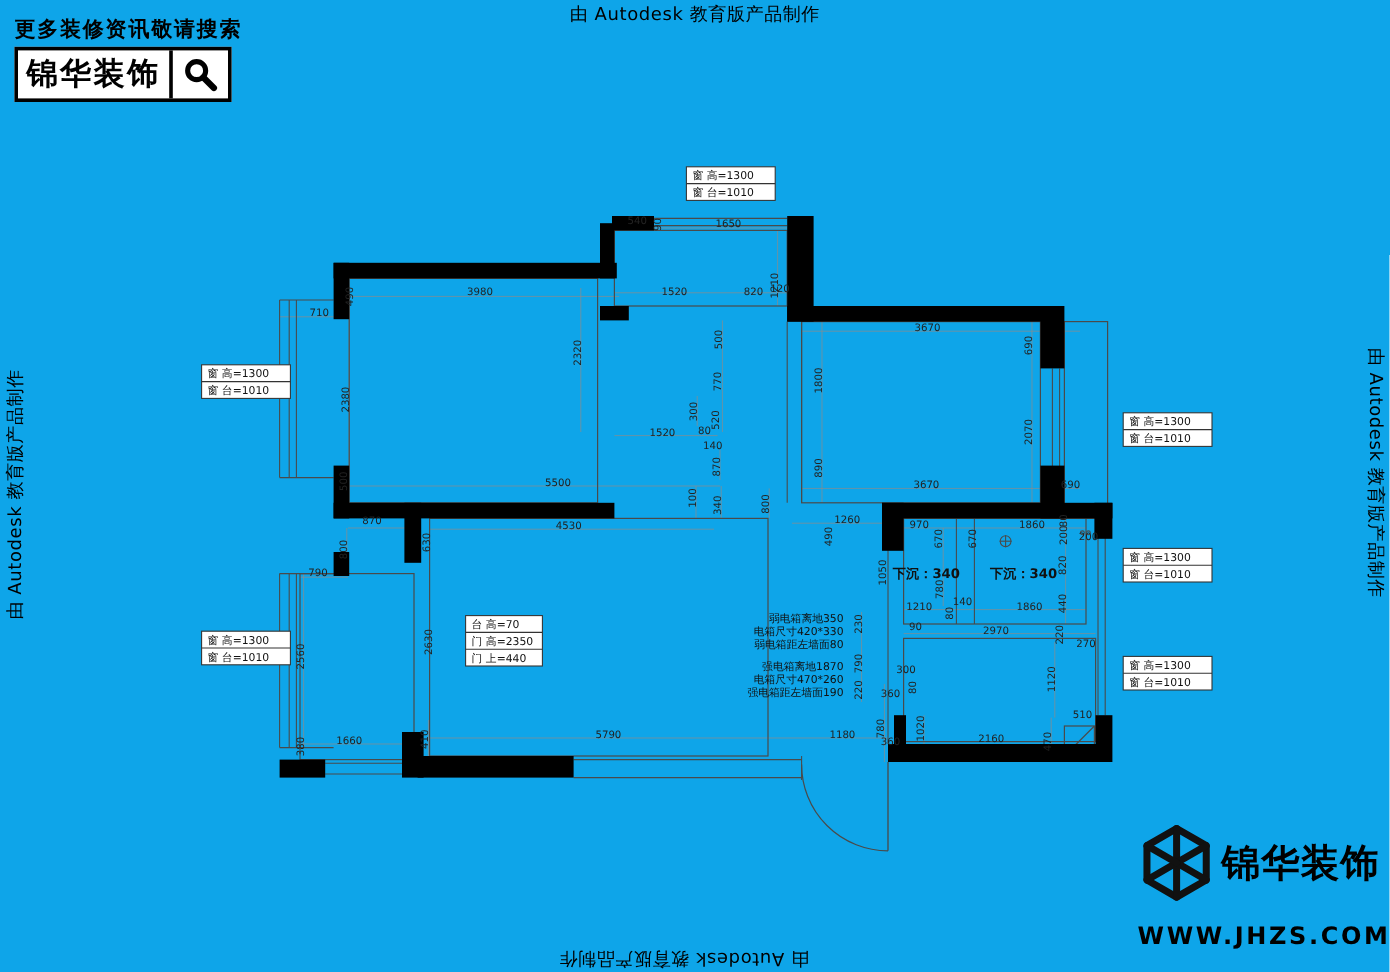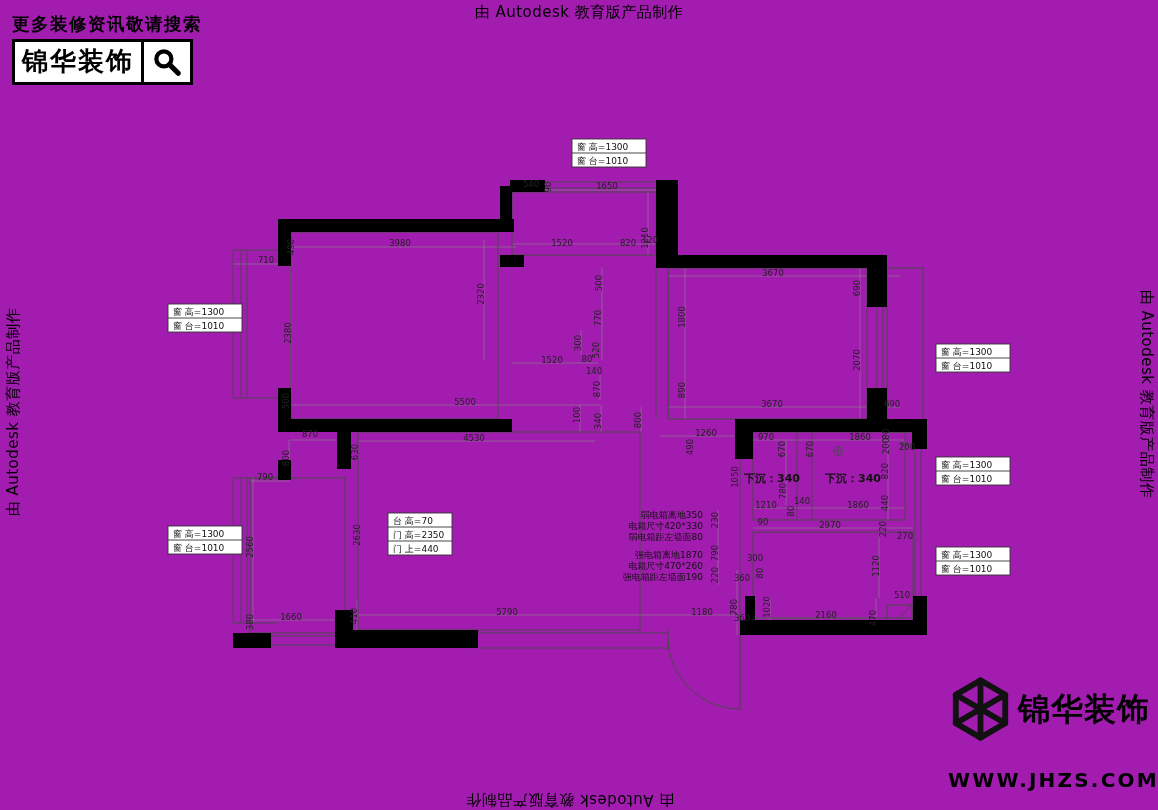--- a/index.html
+++ b/index.html
@@ -1,31 +1,31 @@
 <!DOCTYPE html>
 <html><head>
 <meta charset="utf-8">
 <style>
   html,body{margin:0;padding:0;background:#fff;}
-  #screen{position:relative;width:1158px;height:810px;background:#a21caf;overflow:hidden;
+  #screen{position:relative;width:1158px;height:810px;background:#0ea5e9;overflow:hidden;
           font-family:"DejaVu Sans",sans-serif;color:#000;}
   .wm{position:absolute;white-space:nowrap;font-size:15px;font-weight:500;letter-spacing:.5px;color:#000;}
   .wm-top{left:579px;top:12px;transform:translate(-50%,-50%);}
   .wm-bottom{left:570px;top:799px;transform:translate(-50%,-50%) rotate(180deg);}
   .wm-left{left:13px;top:412px;transform:translate(-50%,-50%) rotate(-90deg);}
   .wm-right{left:1146px;top:394px;transform:translate(-50%,-50%) rotate(90deg);}
   .brand-tl{position:absolute;left:12px;top:12px;}
   .brand-tl .tagline{font-size:17.5px;font-weight:bold;letter-spacing:1.5px;}
   .brand-tl .logo-box{margin-top:3px;display:inline-flex;align-items:stretch;border:3px solid #000;background:#fff;}
   .brand-tl .logo-name{font-size:26px;font-weight:bold;letter-spacing:2px;padding:2px 7px 3px 7px;}
   .brand-tl .logo-search{border-left:3px solid #000;width:46px;display:flex;align-items:center;justify-content:center;}
   .brand-br{position:absolute;right:8px;bottom:18px;width:202px;}
   .brand-br .row{display:flex;align-items:center;}
   .brand-br .names{margin-left:5px;font-weight:bold;font-size:32px;line-height:1.08;letter-spacing:1px;white-space:nowrap;}
-  .brand-br .url{font-weight:bold;font-size:20px;letter-spacing:2.2px;margin-top:13px;text-align:left;white-space:nowrap;}
+  .brand-br .url{font-weight:bold;font-size:20px;letter-spacing:2.2px;margin-top:3px;text-align:left;white-space:nowrap;}
   svg text{font-family:"DejaVu Sans",sans-serif;}
   #plan{position:absolute;left:0;top:0;}
 </style>
 </head>
 <body>
 
 <div id="screen">
 
   <div class="wm wm-top">由 Autodesk 教育版产品制作</div>
   <div class="wm wm-bottom">由 Autodesk 教育版产品制作</div>

